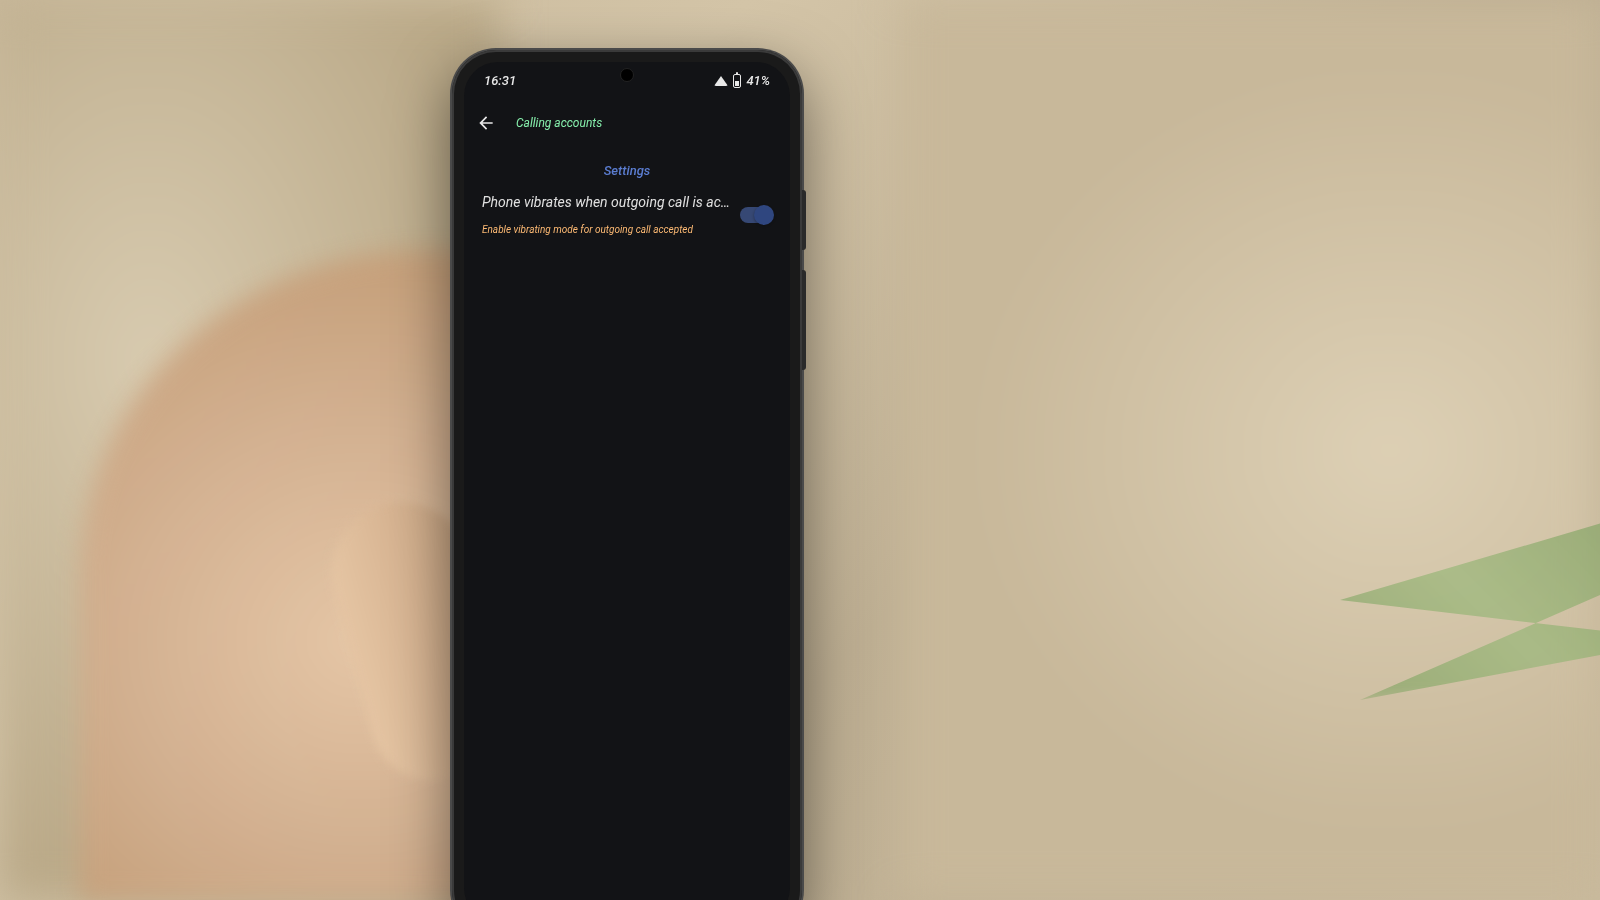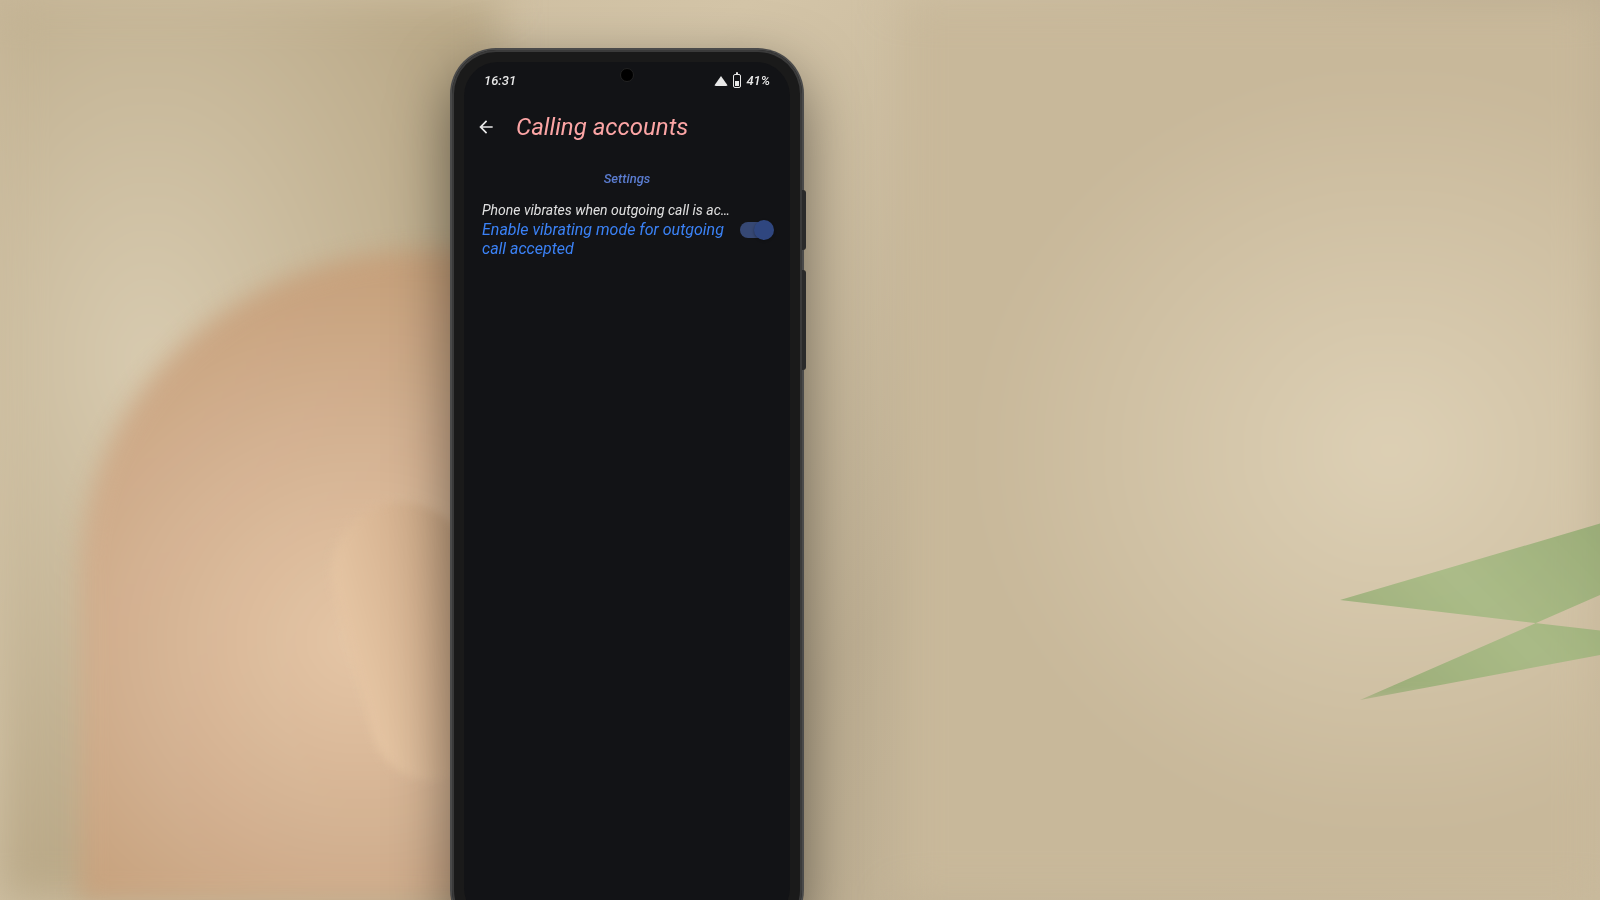--- a/index.html
+++ b/index.html
@@ -197,22 +197,22 @@
       align-items: center;
       justify-content: center;
       cursor: pointer;
     }
     .back-arrow svg {
       width: 20px;
       height: 20px;
       fill: #e8e8e8;
     }
     .header-title {
-      color: #fca5a5;
-      font-size: 24px;
+      color: #86efac;
+      font-size: 12px;
       font-weight: 400;
     }
 
     
     .content {
       padding: 4px 18px;
     }
     .section-label {
       color: #5b7dd1;
       font-size: 13px;
@@ -234,24 +234,24 @@
     }
     .setting-title {
       color: #e0e0e0;
       font-size: 14px;
       font-weight: 400;
       white-space: nowrap;
       overflow: hidden;
       text-overflow: ellipsis;
     }
     .setting-subtitle {
-      color: #3b82f6;
-      font-size: 16px;
+      color: #fdba74;
+      font-size: 10px;
       font-weight: 400;
-      margin-top: 2px;
+      margin-top: 14px;
     }
     
     
     .toggle {
       width: 32px;
       height: 16px;
       background: #5b7dd1;
       opacity: 0.5;
       border-radius: 10px;
       position: relative;

